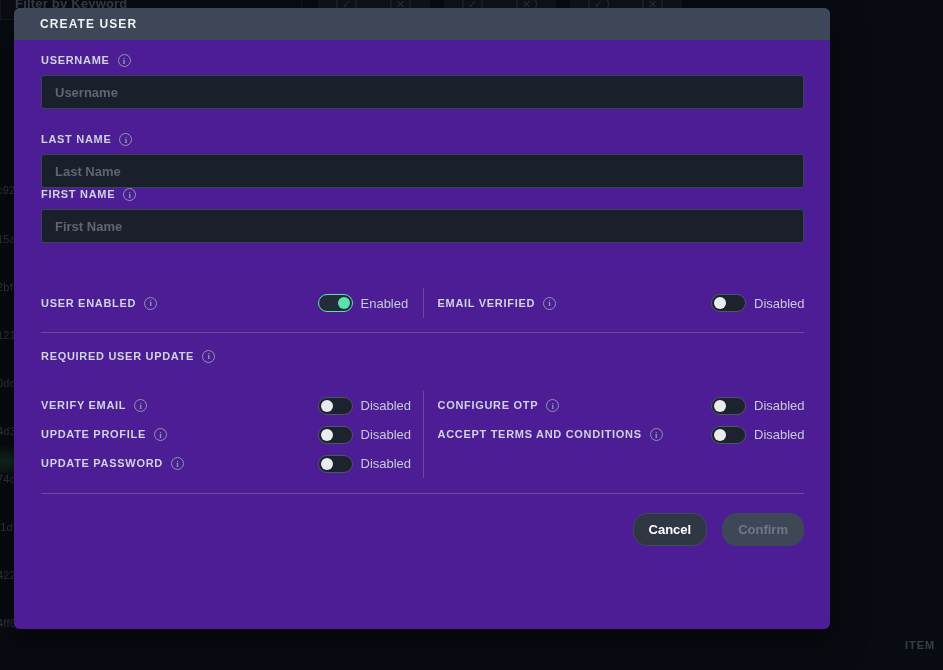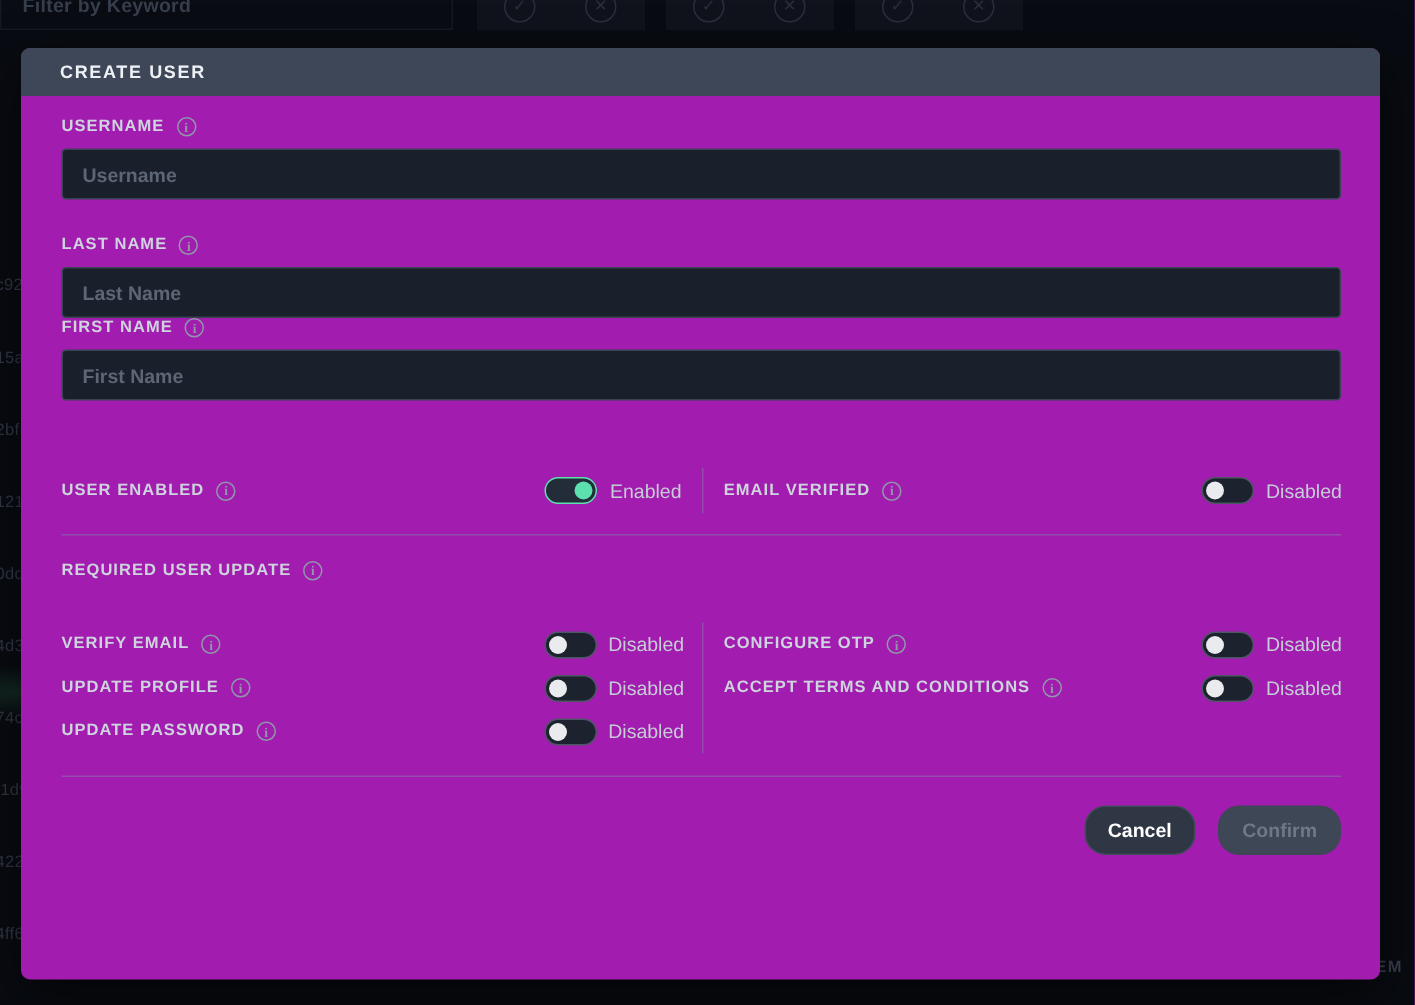--- a/index.html
+++ b/index.html
@@ -35,22 +35,22 @@
     position:absolute;left:-34px;top:443px;width:90px;height:36px;
     background:radial-gradient(ellipse at center, rgba(46,110,74,.45), rgba(46,110,74,0) 70%);
   }
   .items-fragment{
     position:absolute;left:905px;top:639px;color:#4c5565;
     font-size:11px;font-weight:bold;letter-spacing:1px;white-space:nowrap;
   }
   .scrim{position:absolute;inset:0;background:rgba(2,5,9,.28);}
   
   .modal{
-    position:absolute;left:14px;top:32px;width:906px;height:621px;
-    background:#a21caf;border-radius:6px;
+    position:absolute;left:14px;top:8px;width:816px;height:621px;
+    background:#4c1d95;border-radius:6px;
     box-shadow:0 12px 34px rgba(0,0,0,.55);
   }
   .modal-header{
     height:32px;background:#3e4757;border-radius:6px 6px 0 0;
     display:flex;align-items:center;padding-left:26px;
     color:#eef1f5;font-size:12px;font-weight:bold;letter-spacing:1.1px;
   }
   .modal-body{
     box-sizing:border-box;height:589px;
     padding:14px 26px 6px 27px;
@@ -71,21 +71,21 @@
   .field{margin-bottom:24px;}
   .tinput{
     margin-top:8px;width:100%;height:34px;box-sizing:border-box;
     background:#1a202b;border:1px solid #3a4352;border-radius:3px;
     padding:0 13px;color:#c8ced8;font-size:13px;font-weight:bold;
     font-family:"Liberation Sans", sans-serif;outline:none;display:block;
   }
   .tinput::placeholder{color:#5d6675;opacity:1;}
   
   .toggle-grid{display:grid;grid-template-columns:1fr 1fr;}
-  .toggle-grid.single{margin-top:21px;text-align:center;}
+  .toggle-grid.single{margin-top:21px;}
   .tg-right{border-left:1px solid rgba(125,140,165,.45);padding-left:14px;}
   .tg-left{padding-right:12px;}
   .trow{
     height:30px;display:flex;align-items:center;justify-content:space-between;
   }
   .actions .trow{height:29px;}
   .tcontrol{display:flex;align-items:center;gap:8px;flex:0 0 auto;}
   .switch{
     position:relative;width:35px;height:18px;border-radius:10px;box-sizing:border-box;
     cursor:pointer;flex:0 0 auto;

